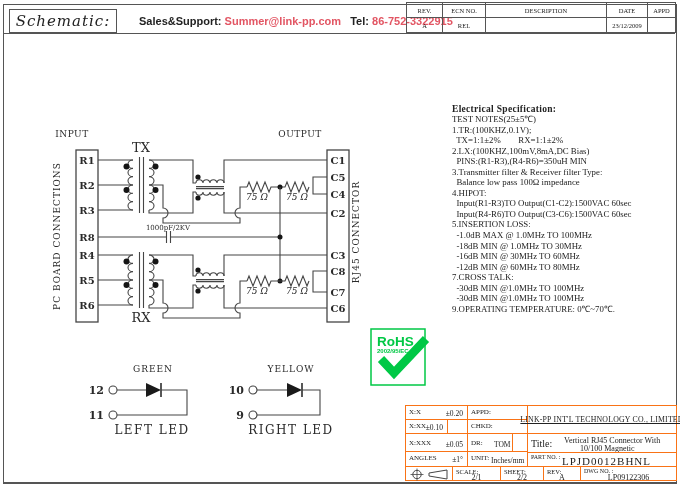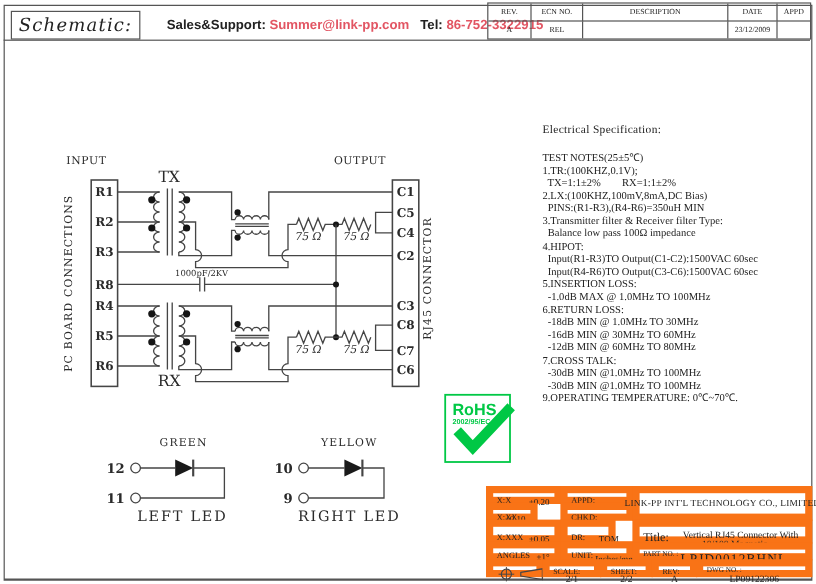--- a/index.html
+++ b/index.html
@@ -15,41 +15,41 @@
   .hline{left:3px;top:33px;width:672px;height:1px;background:#555;}
   
   .rev-table{left:406px;top:2px;width:270px;height:31px;border:1px solid #555;box-sizing:border-box;
      display:grid;grid-template-columns:35px 43px 121px 41px 28px;grid-template-rows:15px 14px;
      font-size:6.5px;}
   .rev-cell{border-left:1px solid #555;display:flex;align-items:center;justify-content:center;overflow:hidden;}
   .rev-cell.c0{border-left:none;}
   .rev-cell.hd{border-bottom:1px solid #555;}
   
   .spec{left:452px;top:104px;width:225px;}
-  .spec-title{font-size:9.5px;margin-bottom:12px;letter-spacing:.3px;}
+  .spec-title{font-size:9.5px;margin-bottom:0;letter-spacing:.3px;font-weight:bold;}
   .spec-line{font-size:8.8px;line-height:10.55px;white-space:pre;}
   
   svg.art{position:absolute;left:0;top:0;}
   .wire{stroke:#454545;stroke-width:1.1;fill:none;}
   .boxline{stroke:#454545;stroke-width:1.3;fill:none;}
   .dot{fill:#151515;}
   .st{font-family:"DejaVu Serif",serif;fill:#2a2a2a;}
   .pin{font-size:10px;font-weight:600;}
   .big{font-size:13px;}
   .vert{font-size:9px;letter-spacing:1px;}
   .rval{font-size:9px;font-style:italic;}
   .tiny{font-size:7px;}
   .lednum{font-size:11px;font-weight:600;}
   .ledlbl{font-size:12px;letter-spacing:1.5px;}
   .ledcol{font-size:9px;letter-spacing:1px;}
   .inout{font-size:9px;letter-spacing:.5px;}
   .rohs-t{font-family:"Liberation Sans",sans-serif;font-weight:bold;fill:#00c845;}
   
   .tb{left:405px;top:405px;width:272px;height:76px;font-family:"Liberation Serif",serif;}
-  .cell{position:absolute;border:6px solid #f97316;box-sizing:border-box;background:transparent;}
+  .cell{position:absolute;border:1px solid #f97316;box-sizing:border-box;background:transparent;text-decoration:underline;}
   .cl{font-size:7px;position:absolute;left:3px;top:2px;white-space:nowrap;}
   .cv{font-size:7.5px;position:absolute;right:4px;top:3px;white-space:nowrap;}
   .cv2{font-size:7.5px;position:absolute;left:26px;top:4px;white-space:nowrap;}
   .company{display:flex;align-items:center;justify-content:center;font-size:7.8px;letter-spacing:.2px;white-space:nowrap;}
   .title-label{font-size:10px;position:absolute;left:3px;top:4px;}
   .title-l1{font-size:8px;position:absolute;left:36px;top:2px;white-space:nowrap;}
   .title-l2{font-size:8px;position:absolute;left:52px;top:10px;white-space:nowrap;}
   .partno{font-size:11px;letter-spacing:1px;position:absolute;left:34px;top:2px;}
   .valcenter{font-size:8px;position:absolute;left:50%;top:6px;transform:translateX(-50%);}
 </style>
@@ -84,21 +84,20 @@
   <div class="spec-line">  TX=1:1±2%        RX=1:1±2%</div>
   <div class="spec-line">2.LX:(100KHZ,100mV,8mA,DC Bias)</div>
   <div class="spec-line">  PINS:(R1-R3),(R4-R6)=350uH MIN</div>
   <div class="spec-line">3.Transmitter filter &amp; Receiver filter Type:</div>
   <div class="spec-line">  Balance low pass 100Ω impedance</div>
   <div class="spec-line">4.HIPOT:</div>
   <div class="spec-line">  Input(R1-R3)TO Output(C1-C2):1500VAC 60sec</div>
   <div class="spec-line">  Input(R4-R6)TO Output(C3-C6):1500VAC 60sec</div>
   <div class="spec-line">5.INSERTION LOSS:</div>
   <div class="spec-line">  -1.0dB MAX @ 1.0MHz TO 100MHz</div>
-  <div class="spec-line">6.RETURN LOSS:</div>
   <div class="spec-line">  -18dB MIN @ 1.0MHz TO 30MHz</div>
   <div class="spec-line">  -16dB MIN @ 30MHz TO 60MHz</div>
   <div class="spec-line">  -12dB MIN @ 60MHz TO 80MHz</div>
   <div class="spec-line">7.CROSS TALK:</div>
   <div class="spec-line">  -30dB MIN @1.0MHz TO 100MHz</div>
   <div class="spec-line">  -30dB MIN @1.0MHz TO 100MHz</div>
   <div class="spec-line">9.OPERATING TEMPERATURE: 0℃~70℃.</div>
 </div>
 
 <svg class="art" width="680" height="487" viewBox="0 0 680 487">

